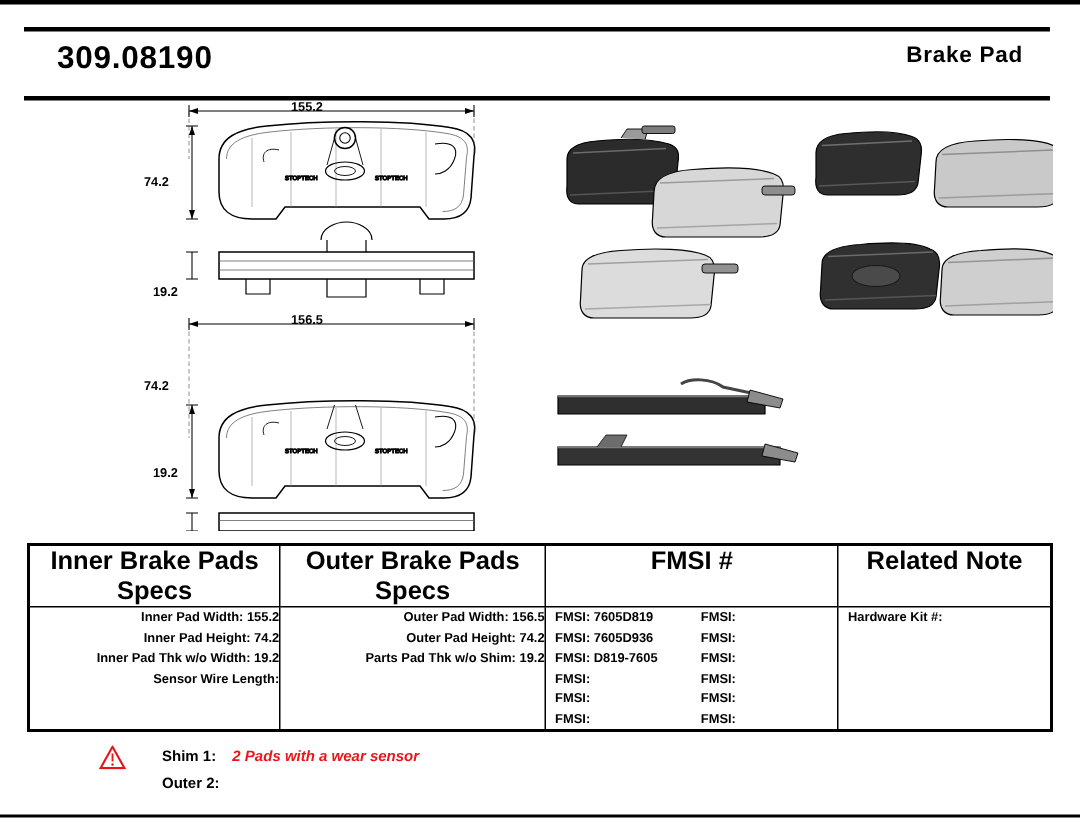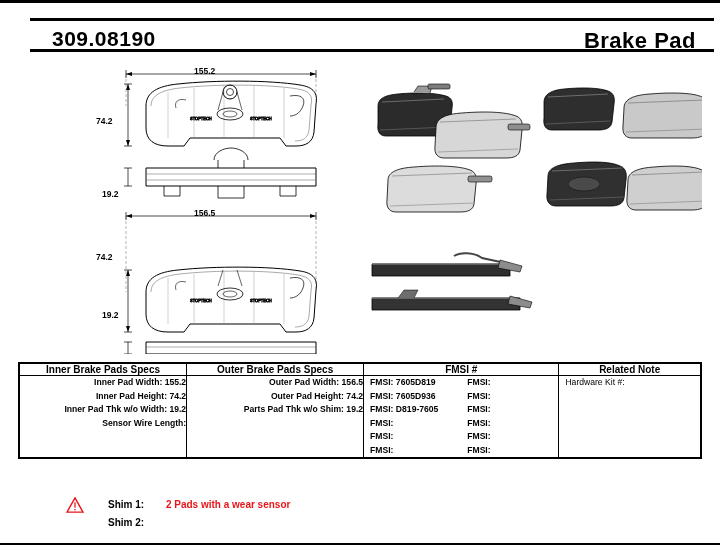--- a/index.html
+++ b/index.html
@@ -19,41 +19,41 @@
     position: absolute;
     left: 0; top: 0;
     width: 720px;
     height: 557px;
     background: #fff;
   }
 
   
   .header {
     position: absolute;
-    left: 30px;
+    left: 16px;
     top: 18px;
     width: 684px;
-    height: 34px;
+    height: 49px;
     border-top: 3px solid #000;
     border-bottom: 3px solid #000;
     box-sizing: border-box;
   }
   .part-number {
     position: absolute;
     left: 22px;
     top: 6px;
     font-size: 21px;
     font-weight: bold;
     letter-spacing: 0.5px;
   }
   .doc-title {
     position: absolute;
     right: 18px;
     top: 7px;
-    font-size: 22px;
+    font-size: 15px;
     font-weight: bold;
     letter-spacing: 0.5px;
   }
 
   
   .drawing {
     position: absolute;
     left: 18px;
     top: 62px;
     width: 684px;
@@ -78,21 +78,21 @@
     box-sizing: border-box;
     border-collapse: collapse;
   }
   .spec-table td, .spec-table th {
     border: 1px solid #000;
     padding: 0;
     vertical-align: top;
   }
   .col-head {
     text-align: center;
-    font-size: 10px;
+    font-size: 17px;
     font-weight: bold;
     padding: 5px 2px 6px 2px;
     border-bottom: 2px solid #000;
   }
   .cell-body {
     padding: 5px 6px 8px 6px;
   }
   .spec-line {
     font-size: 8.6px;
     font-weight: bold;
@@ -110,21 +110,21 @@
     font-size: 8.6px;
     font-weight: bold;
     line-height: 13.5px;
     padding: 0;
     white-space: nowrap;
   }
   .fmsi-left { width: 50%; padding-left: 6px !important; }
   .fmsi-right { width: 50%; padding-left: 6px !important; }
   .related-line {
     font-size: 8.6px;
-    font-weight: normal;
+    font-weight: bold;
     line-height: 13.5px;
     padding-left: 6px;
     white-space: nowrap;
   }
 
   
   .notes {
     position: absolute;
     left: 18px;
     top: 495px;
@@ -133,21 +133,22 @@
   }
   .note-row {
     position: absolute;
     font-size: 10px;
     font-weight: bold;
   }
   .note1 { left: 90px; top: 4px; }
   .note2 { left: 90px; top: 22px; }
   .note-text-red {
     color: #e8161a;
-    margin-left: 19px;
+    margin-left: 8px;
+    font-style: italic;
   }
   .warn-icon {
     position: absolute;
     left: 48px;
     top: 2px;
     width: 18px;
     height: 16px;
   }
   .footer-rule {
     position: absolute;
@@ -437,19 +438,19 @@
     <svg class="warn-icon" viewBox="0 0 20 18">
       <path d="M10,1 L19,17 L1,17 Z" fill="none" stroke="#e8161a" stroke-width="1.6"></path>
       <path d="M10,6 L10,12" stroke="#e8161a" stroke-width="1.4"></path>
       <circle cx="10" cy="14.3" r="0.9" fill="#e8161a"></circle>
     </svg>
     <div class="note-row note1">
       <span>Shim 1:</span>
       <span class="note-text-red">2 Pads with a wear sensor</span>
     </div>
     <div class="note-row note2">
-      <span>Shim 2:</span>
+      <span>Outer 2:</span>
       <span class="note-text-red"></span>
     </div>
   </div>
 
   <div class="footer-rule"></div>
 </div>
 
 </body></html>

